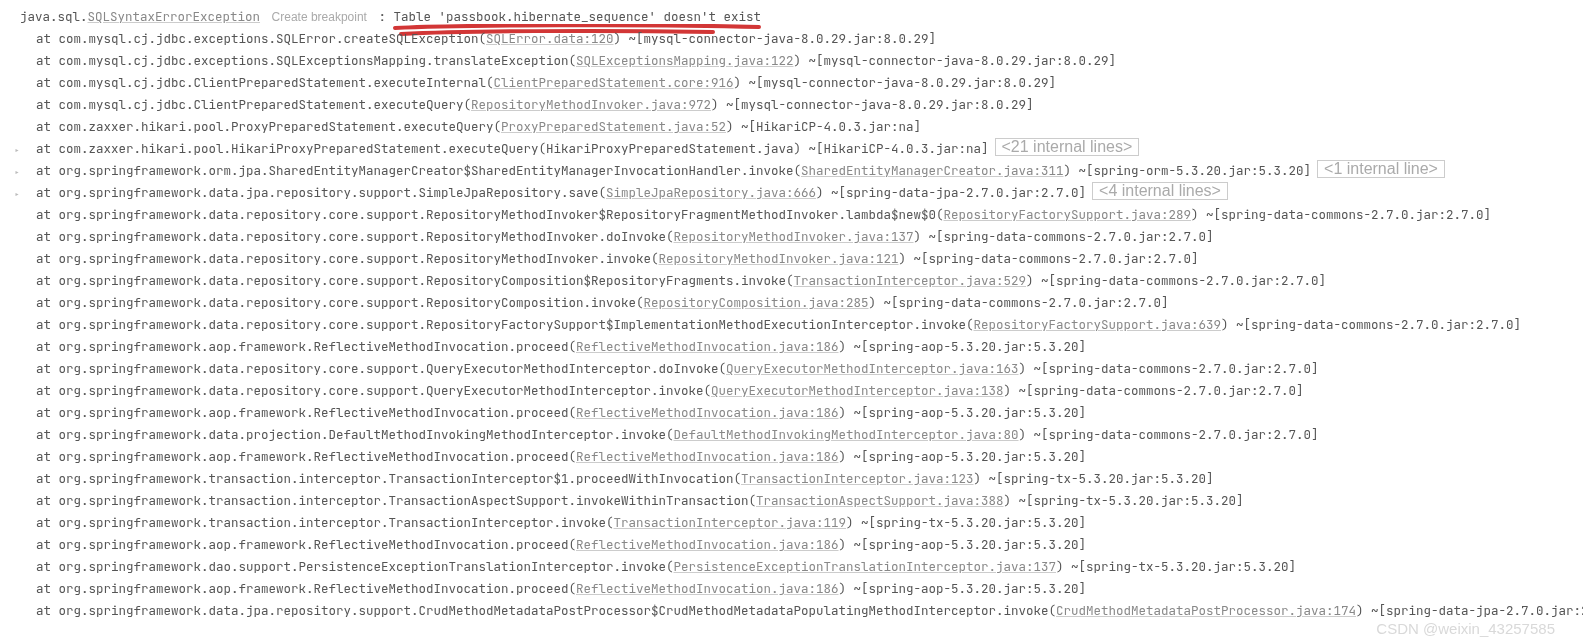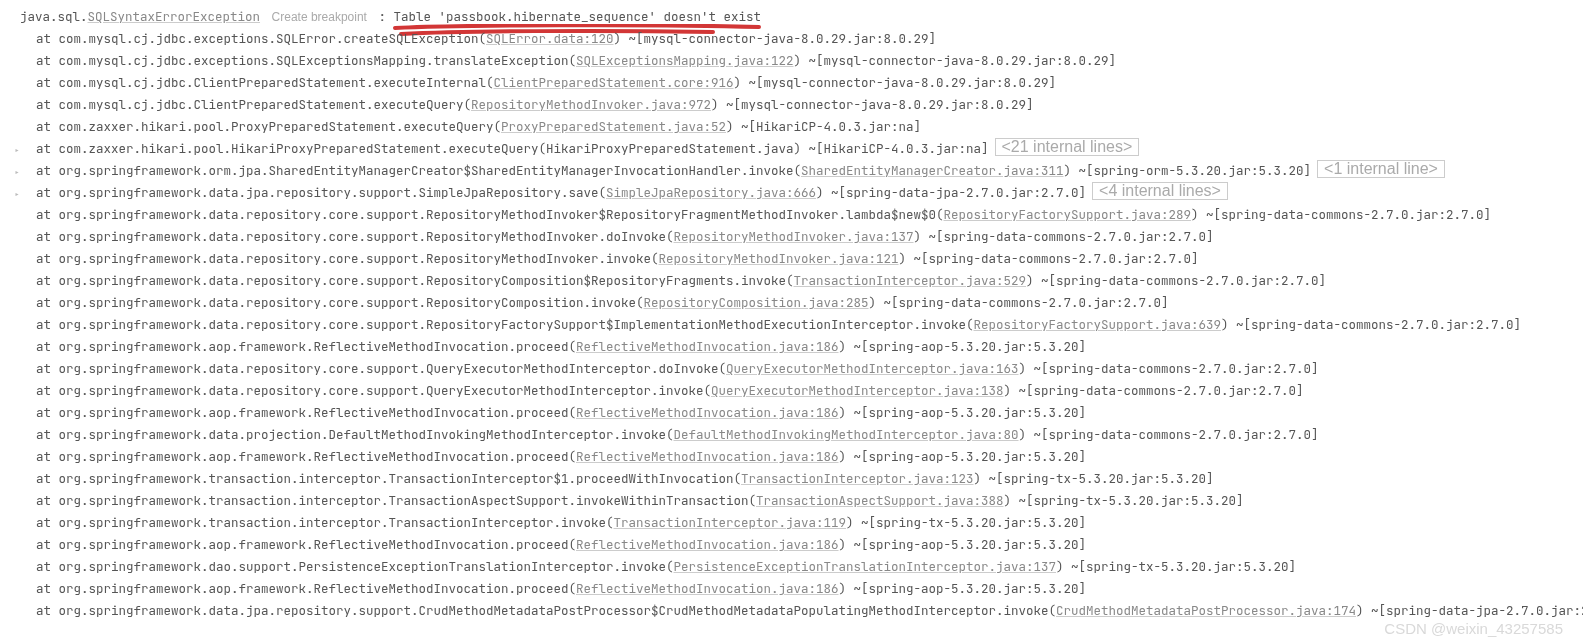--- a/index.html
+++ b/index.html
@@ -67,21 +67,21 @@
     padding:0 6px;
     margin-left:6px;
     font-family:"Segoe UI","Arial",sans-serif;
     font-size:16px;
     line-height:16px;
     vertical-align:1px;
     cursor:pointer;
   }
   .watermark{
     position:absolute;
-    right:20px;
+    right:28px;
     bottom:4px;
     color:#d9d9d9;
     font-family:"Segoe UI","Arial",sans-serif;
     font-size:15px;
     pointer-events:none;
   }
 </style>
 </head>
 <body>
 

